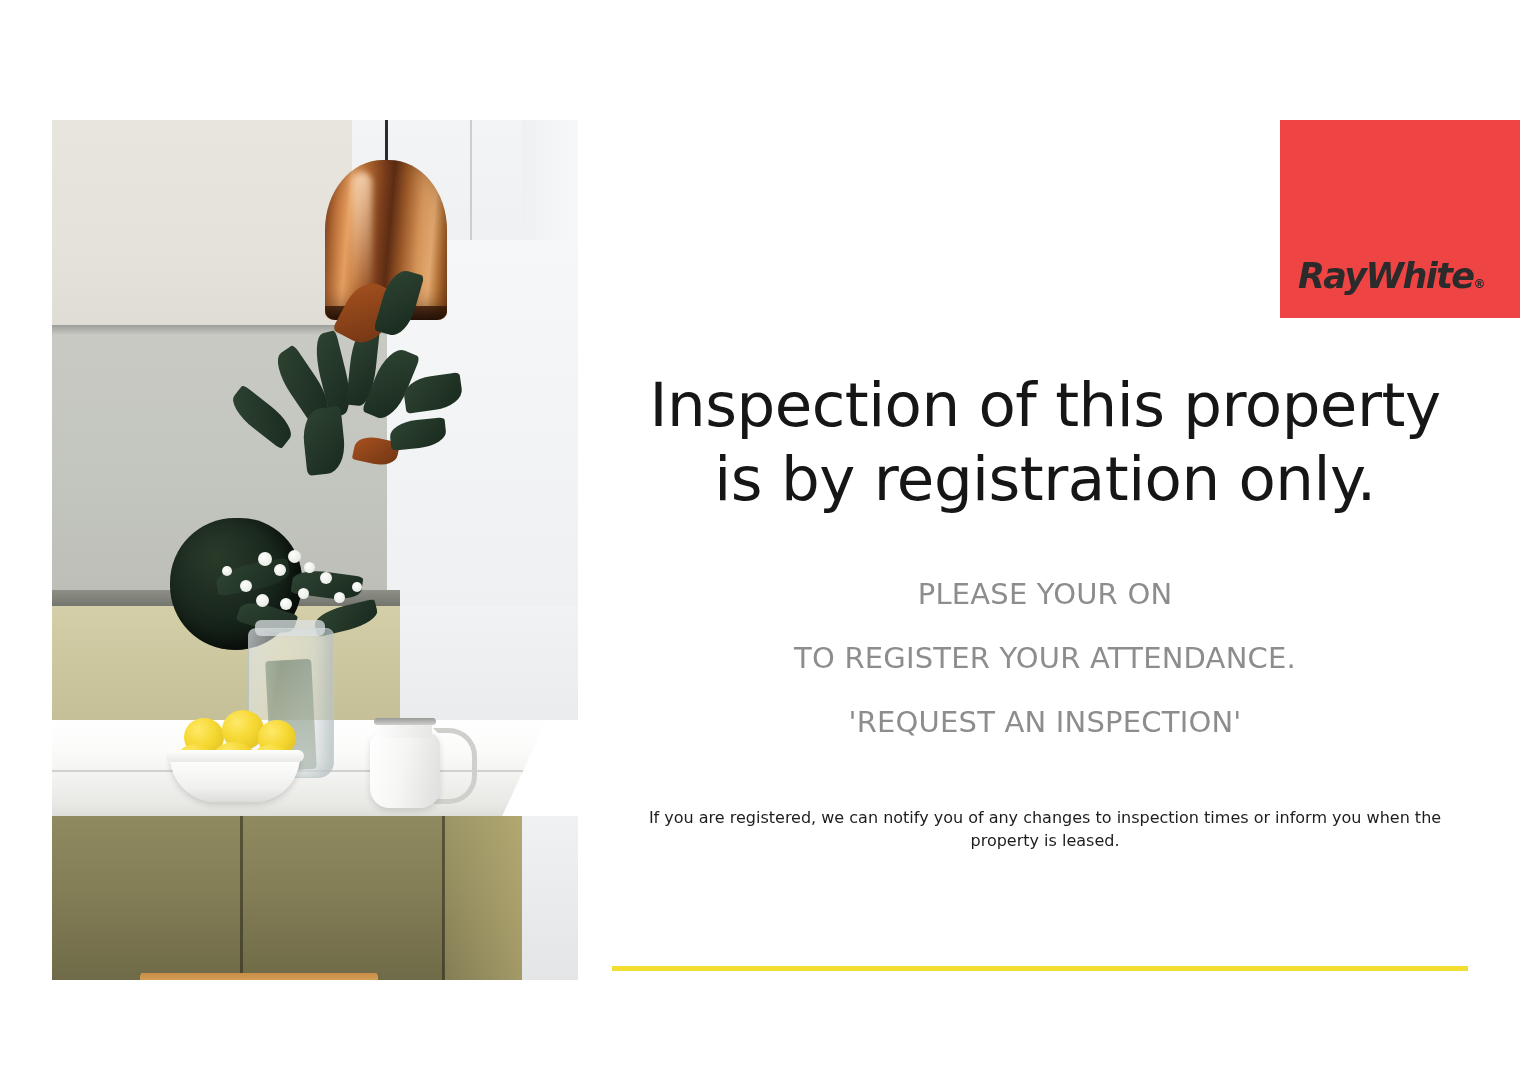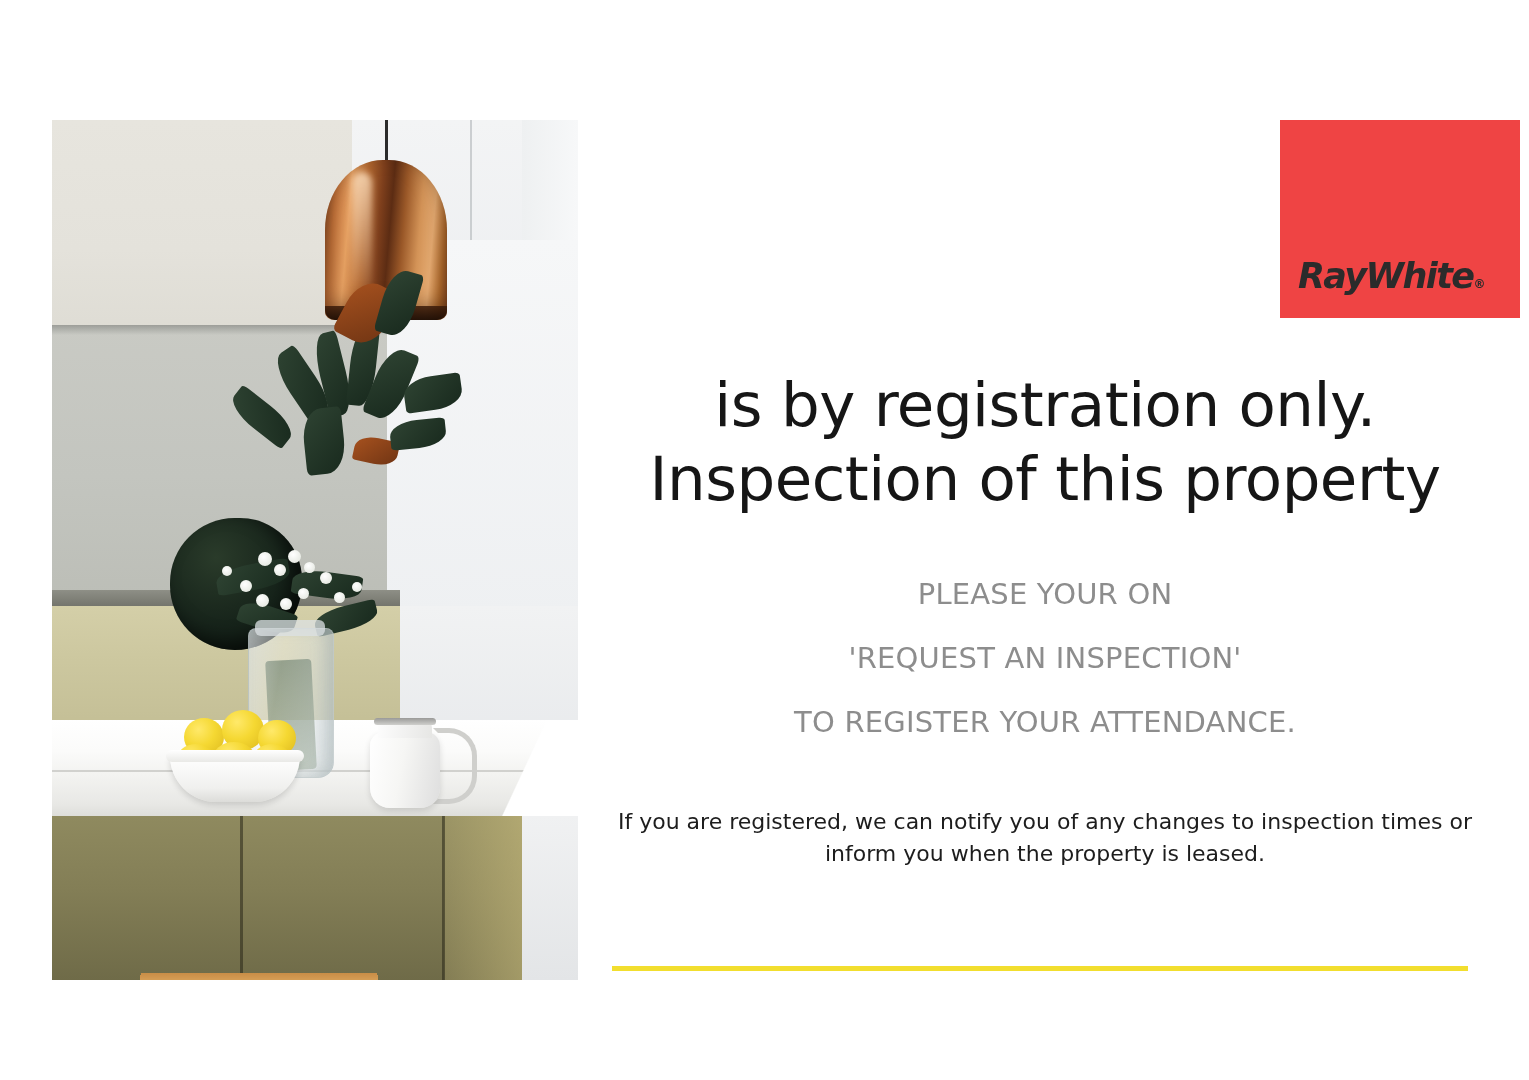--- a/index.html
+++ b/index.html
@@ -302,21 +302,21 @@
   }
   .subhead-line:last-child { margin-bottom: 0; }
 
   #bodytext {
     position: absolute;
     left: 615px;
     top: 806px;
     width: 860px;
     text-align: center;
     font-family: "DejaVu Sans", sans-serif;
-    font-size: 22px;
+    font-size: 16px;
     line-height: 1.45;
     color: #1d1d1d;
   }
 
   #rule {
     position: absolute;
     left: 612px;
     top: 966px;
     width: 856px;
     height: 5px;
@@ -411,27 +411,27 @@
 
     <div class="ph-layer stool-top"></div>
 
   </div>
 
   <div id="logo">
     <div id="logo-text"><span>RayWhite</span><span id="logo-tm">®</span></div>
   </div>
 
   <div id="headline">
+    <span class="headline-line">Inspection of this property</span>
     <span class="headline-line">is by registration only.</span>
-    <span class="headline-line">Inspection of this property</span>
   </div>
 
   <div id="subhead">
     <span class="subhead-line">PLEASE YOUR ON</span>
+    <span class="subhead-line">TO REGISTER YOUR ATTENDANCE.</span>
     <span class="subhead-line">'REQUEST AN INSPECTION'</span>
-    <span class="subhead-line">TO REGISTER YOUR ATTENDANCE.</span>
   </div>
 
   <div id="bodytext">If you are registered, we can notify you of any changes to inspection times or inform you when the property is leased.</div>
 
   <div id="rule"></div>
 
 </div>
 
 </body></html>

